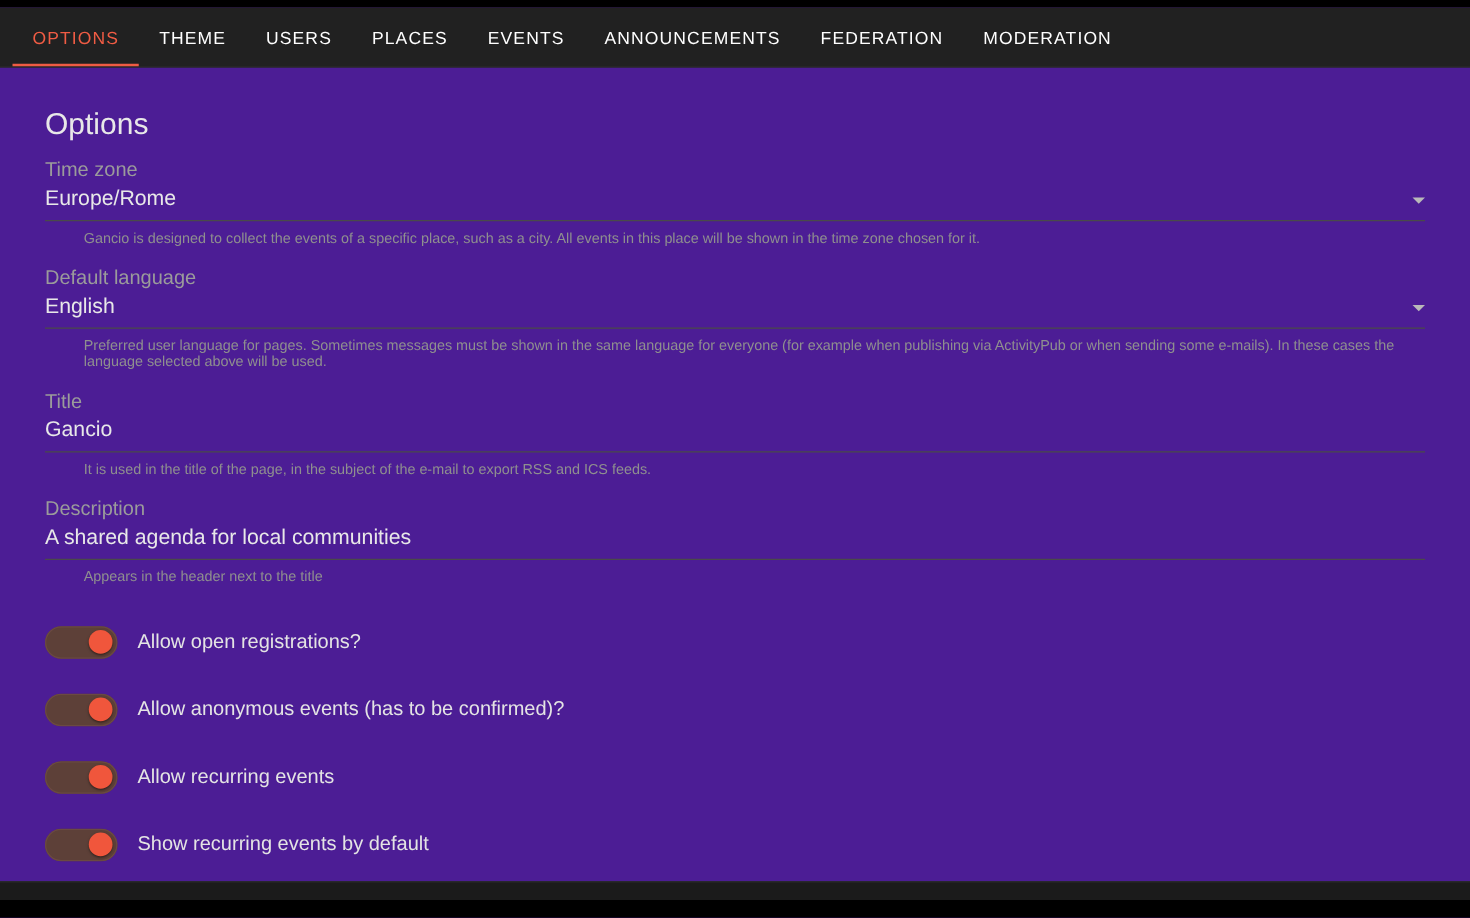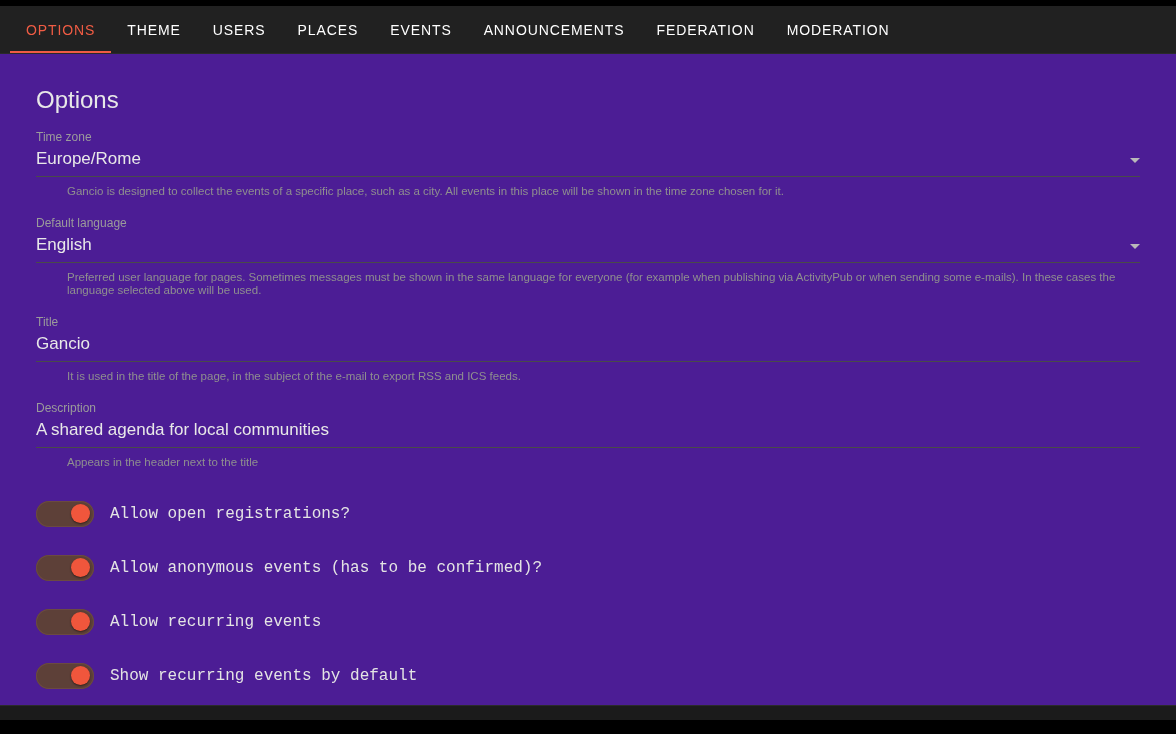--- a/index.html
+++ b/index.html
@@ -72,21 +72,21 @@
     color: #e8e8e8;
     font-size: 24px;
     font-weight: 400;
     margin: 32px 0 16px 0;
   }
   .field {
     margin-bottom: 4px;
   }
   .field-label {
     color: #9b9b9b;
-    font-size: 12px;
+    font-size: 16px;
     margin-bottom: 4px;
     line-height: 14px;
   }
   .field-control {
     position: relative;
     border-bottom: 1px solid #4a4a4a;
     padding-bottom: 6px;
     display: flex;
     align-items: flex-end;
     gap: 24px;
@@ -118,21 +118,20 @@
     margin-top: 8px;
     margin-bottom: 18px;
     max-width: 1105px;
     margin-left: 31px;
   }
   
   .toggle-row {
     display: flex;
     align-items: center;
     height: 54px;
-    font-family: Liberation Mono, monospace;
   }
   .switch {
     width: 58px;
     height: 26px;
     border-radius: 13px;
     background: #5d4038;
     position: relative;
     display: inline-block;
     margin-right: 16px;
     flex-shrink: 0;

